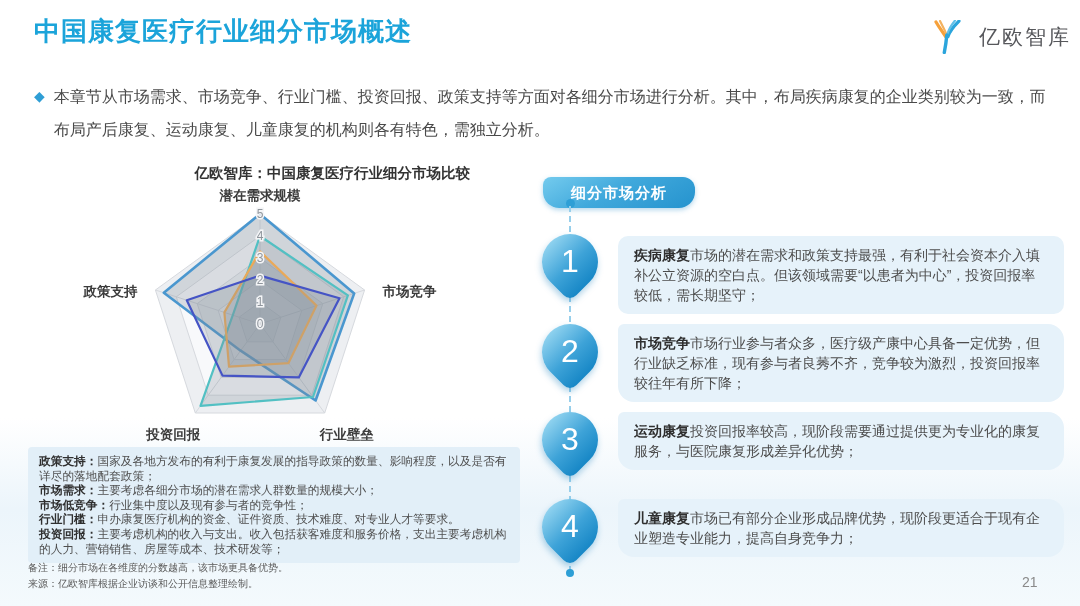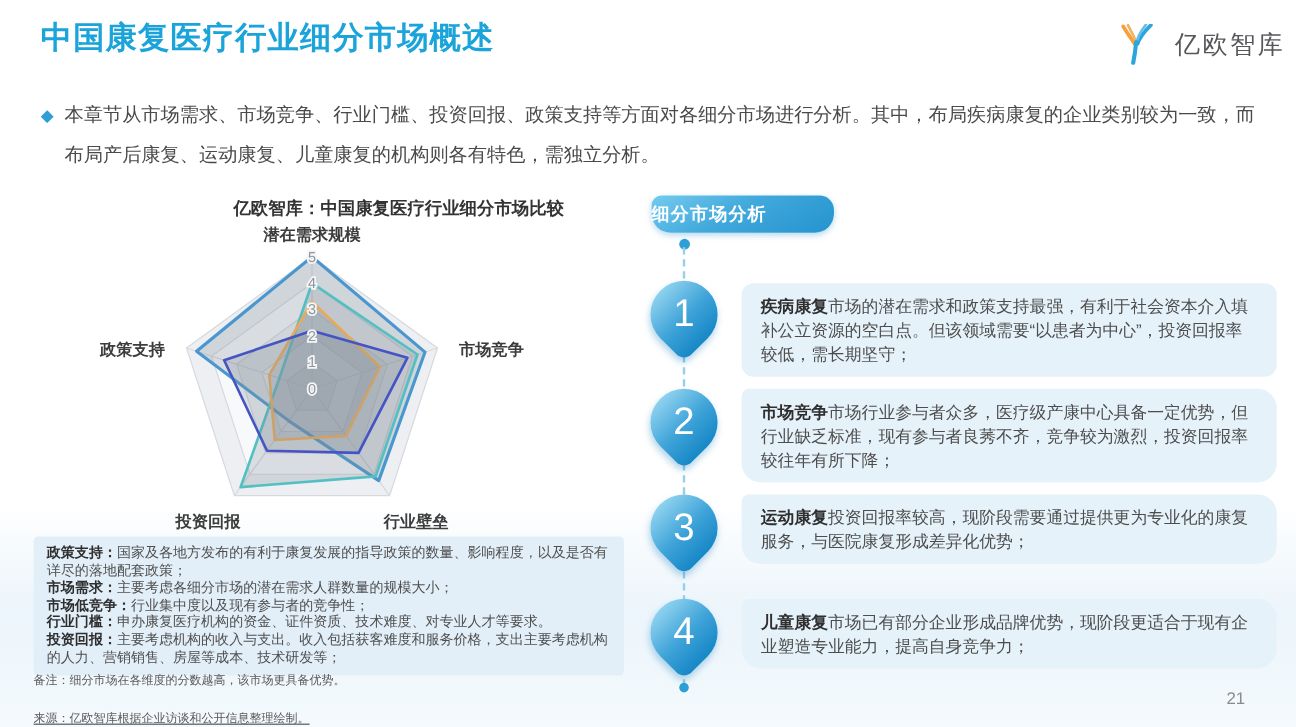--- a/index.html
+++ b/index.html
@@ -23,23 +23,23 @@
   .radar-wrap text{font-family:"Liberation Sans","DejaVu Sans",sans-serif;}
   .radar-wrap .tick{font-size:12px;fill:#8f959c;text-anchor:middle;paint-order:stroke;stroke:#f4f5f7;stroke-width:3px;}
   .radar-wrap .axis-label{font-size:13.5px;font-weight:bold;fill:#3c3c3c;}
   
   .notes-box{position:absolute;left:28px;top:447px;width:492px;box-sizing:border-box;
              background:#e2eff8;border-radius:4px;padding:7px 11px;}
   .notes-box p{margin:0;font-size:11.7px;line-height:14.6px;color:#4f4f4f;}
   .notes-box b{color:#2f2f2f;}
   .footnote{position:absolute;left:28px;margin:0;font-size:10px;line-height:15px;color:#595959;}
   .fn-remark{top:560px;}
-  .fn-source{top:592px;text-decoration:underline;}
+  .fn-source{top:576px;}
   
-  .badge{position:absolute;left:543px;top:163px;width:152px;height:31px;line-height:31px;text-align:left;
+  .badge{position:absolute;left:543px;top:177px;width:152px;height:31px;line-height:31px;text-align:center;
          color:#fff;font-size:15px;font-weight:bold;letter-spacing:1px;
          background:linear-gradient(150deg,#74cbee 0%,#41a9dc 45%,#2593ce 100%);
          border-radius:8px 12px 16px 16px;box-shadow:0 2px 5px rgba(40,140,200,.35);}
   .tl-dot{position:absolute;left:566px;top:199px;width:9px;height:9px;border-radius:50%;background:#2e9fd6;}
   .tl-dot-end{position:absolute;left:566px;top:569px;width:8px;height:8px;border-radius:50%;background:#2e9fd6;}
   .tl-line{position:absolute;left:569px;top:206px;height:366px;width:0;border-left:2px dashed #97cfeb;z-index:0;}
   .drop{position:absolute;left:542px;width:56px;height:56px;z-index:2;
         border-radius:50% 50% 16% 50%;transform:rotate(45deg);
         background:linear-gradient(90deg,#8fd2ef 0%,#3ea3d8 55%,#1787c6 100%);
         box-shadow:2px 3px 6px rgba(30,130,190,.35);}

